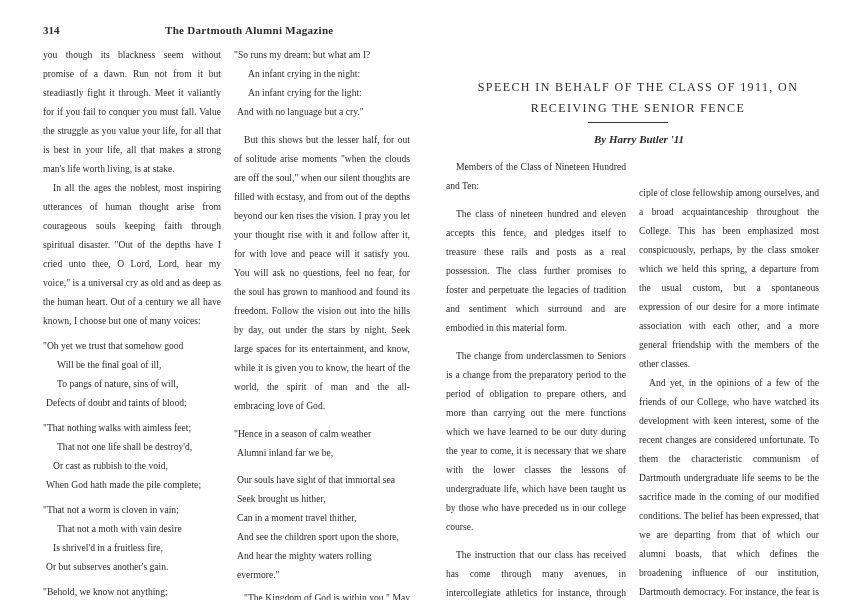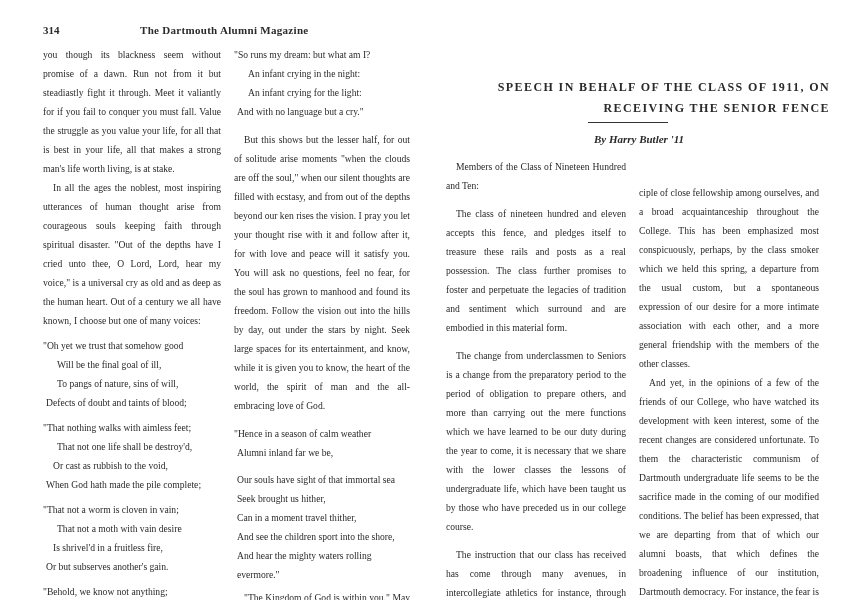--- a/index.html
+++ b/index.html
@@ -13,21 +13,21 @@
   .page { position: absolute; top: 0; height: 600px; }
   #page-left { left: 0; width: 426px; }
   #page-right { left: 426px; width: 426px; }
 
   .running-head {
     position: absolute; top: 24px; left: 43px; width: 370px; height: 14px;
     font-size: 11px;
   }
   .page-number { position: absolute; left: 0; top: 0; font-weight: bold; }
   .mag-title {
-    position: absolute; left: 97px; top: 0;
+    position: absolute; left: 122px; top: 0;
     font-weight: bold; letter-spacing: 0.3px;
   }
 
   .col {
     position: absolute; font-size: 9.6px; line-height: 19px;
     text-align: justify; hyphens: none;
   }
   .col p { margin: 0; text-indent: 10px; }
   .col p.noindent { text-indent: 0; }
   .col p.gap { margin-top: 9px; }
@@ -35,21 +35,21 @@
   .stanza div { white-space: nowrap; }
   .i1 { padding-left: 14px; }
   .i2 { padding-left: 10px; }
   .i3 { padding-left: 3px; }
 
   #left-col-1 { left: 43px; top: 45px; width: 178px; }
   #left-col-2 { left: 234px; top: 45px; width: 176px; }
 
   .article-title {
     position: absolute; left: 20px; top: 77px; width: 384px;
-    text-align: right; font-weight: bold; font-size: 12px;
+    text-align: center; font-weight: normal; font-size: 12px;
     letter-spacing: 1.4px; line-height: 21px;
   }
   .title-rule {
     position: absolute; left: 162px; top: 122px; width: 80px; height: 1px;
     background: #333;
   }
   .byline {
     position: absolute; left: 0; top: 133px; width: 426px;
     text-align: center; font-style: italic; font-weight: bold; font-size: 11px;
   }
@@ -101,21 +101,21 @@
       <div class="i1">An infant crying for the light:</div>
       <div class="i3">And with no language but a cry."</div>
     </div>
     <p class="gap">But this shows but the lesser half, for out of solitude arise moments "when the clouds are off the soul," when our silent thoughts are filled with ecstasy, and from out of the depths beyond our ken rises the vision. I pray you let your thought rise with it and follow after it, for with love and peace will it satisfy you. You will ask no questions, feel no fear, for the soul has grown to manhood and found its freedom. Follow the vision out into the hills by day, out under the stars by night. Seek large spaces for its entertainment, and know, while it is given you to know, the heart of the world, the spirit of man and the all-embracing love of God.</p>
     <div class="stanza" style="margin-top:9px;">
       <div>"Hence in a season of calm weather</div>
       <div class="i3">Alumni inland far we be,</div>
       <div class="i3" style="white-space:normal;margin-top:8px;">Our souls have sight of that immortal sea</div>
       <div class="i3">Seek brought us hither,</div>
       <div class="i3">Can in a moment travel thither,</div>
-      <div class="i3" style="white-space:normal;">And see the children sport into the shore,</div>
+      <div class="i3" style="white-space:normal;">And see the children sport upon the shore,</div>
       <div class="i3" style="white-space:normal;">And hear the mighty waters rolling evermore."</div>
     </div>
     <p>"The Kingdom of God is within you." May each search himself diligently until he find it there.</p>
   </div>
 </div>
 
 <div class="page" id="page-right">
   <div class="article-title">
     <div>SPEECH IN BEHALF OF THE CLASS OF 1911, ON</div>
     <div>RECEIVING THE SENIOR FENCE</div>

